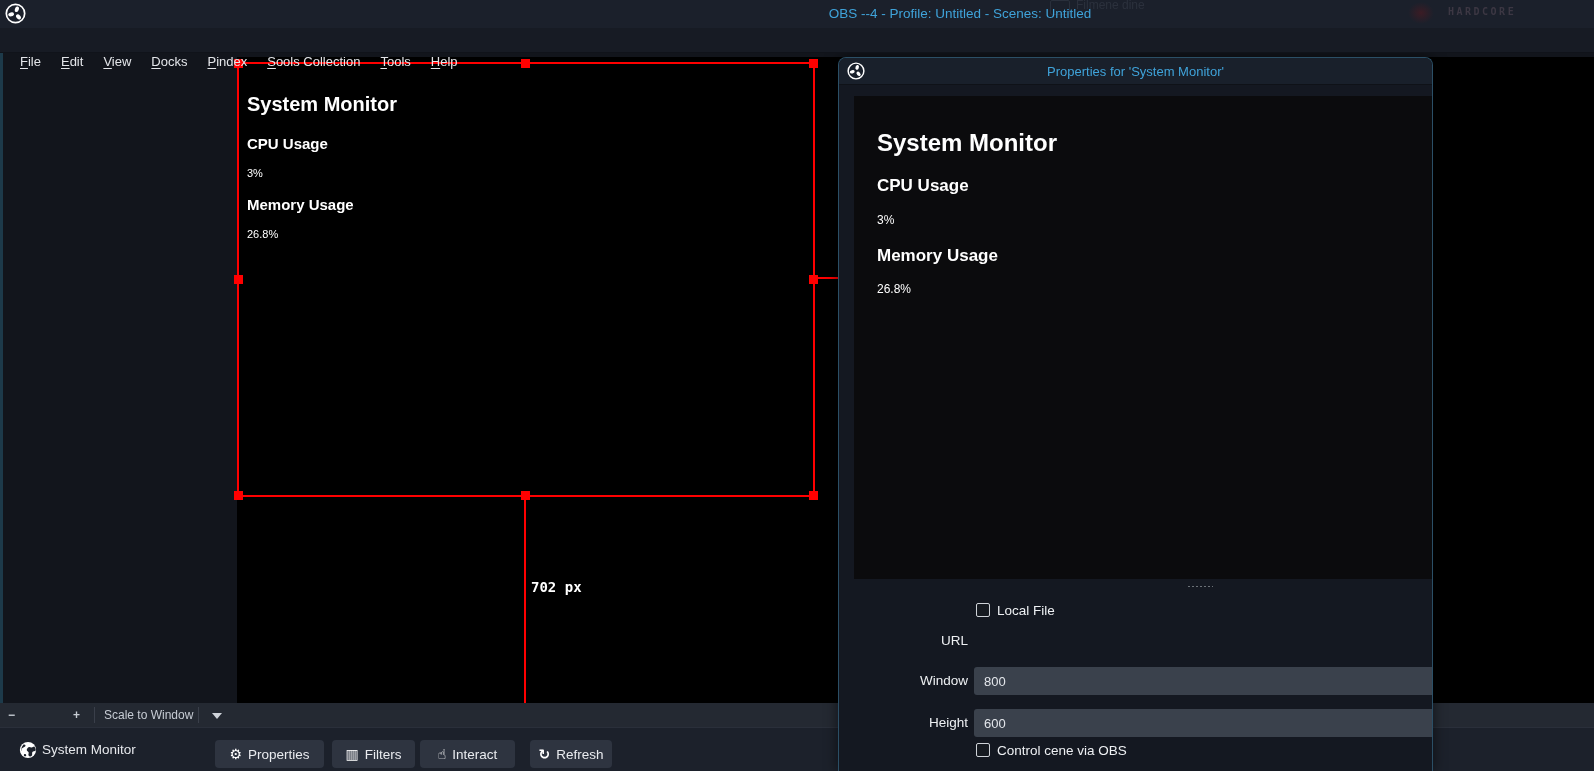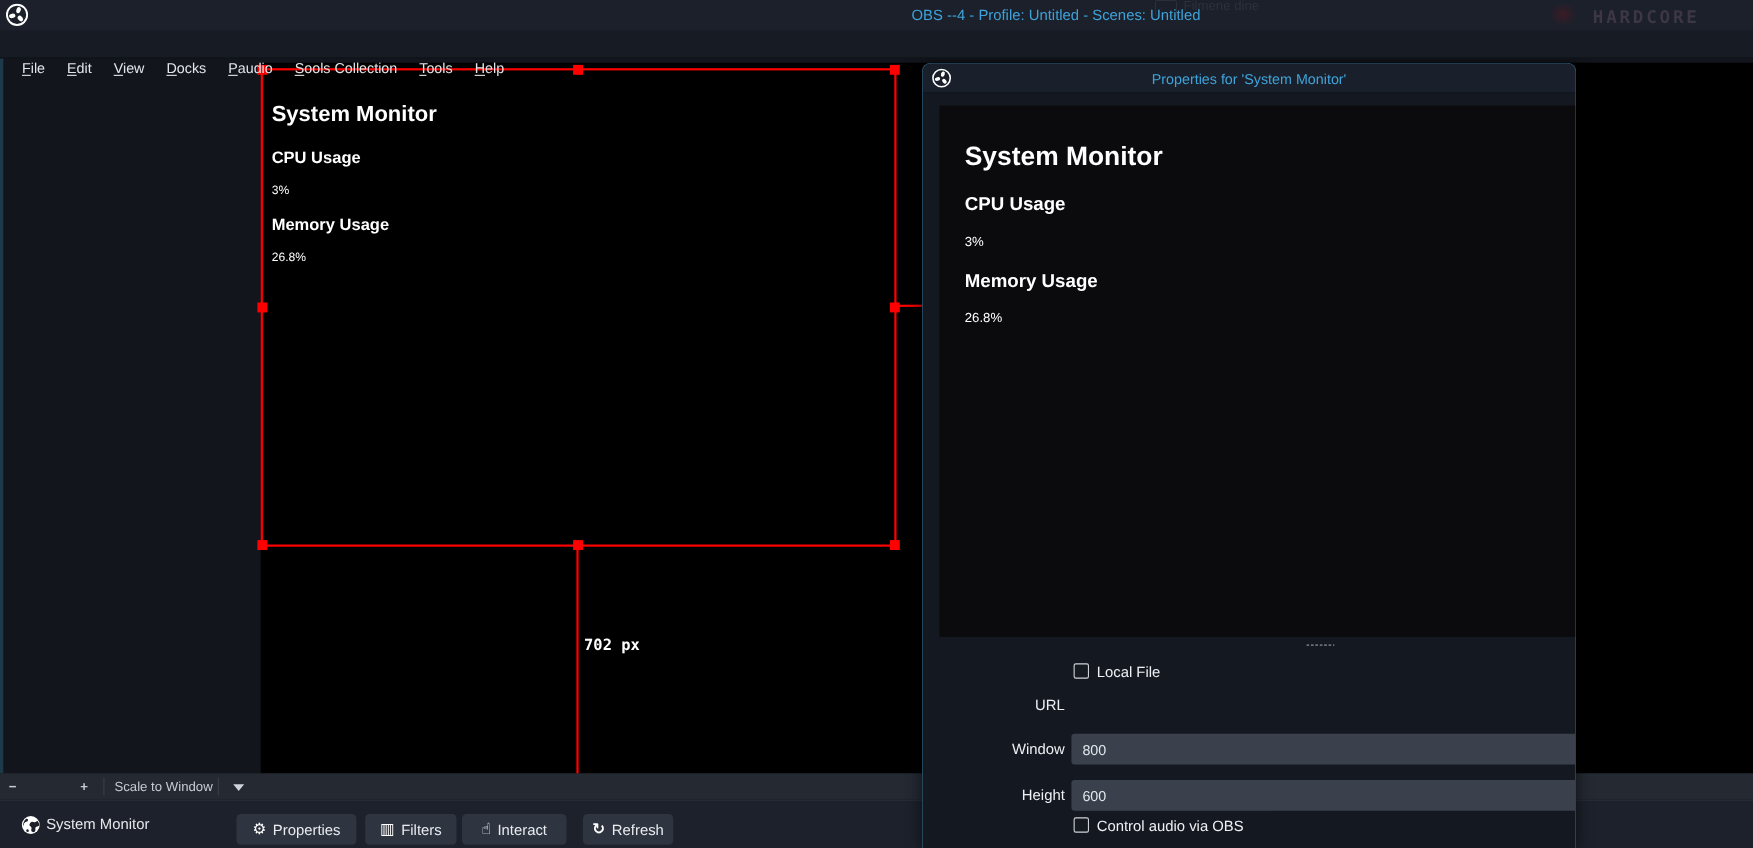--- a/index.html
+++ b/index.html
@@ -8,21 +8,21 @@
   #screen { position:relative; width:1594px; height:771px; overflow:hidden; background:#12151c; }
 
   
   .titlebar { position:absolute; left:0; top:0; width:1594px; height:28px; background:#1b202b; z-index:6; }
   .titlebar .app-title { position:absolute; left:650px; top:0; width:620px; height:28px; line-height:28px;
                          text-align:center; color:#3fa3da; font-size:13.5px; }
   .obs-logo { position:absolute; left:5px; top:3px; }
   .ghost-file-text { position:absolute; left:1076px; top:-2px; color:rgba(190,200,220,0.10); font-size:12px; }
   .ghost-file-icon { position:absolute; left:1050px; top:0px; width:20px; height:15px;
                      border:1.5px solid rgba(190,200,220,0.09); border-radius:2px; }
-  .ghost-brand { position:absolute; left:1448px; top:6px; color:#3c3743; font-size:16px; font-weight:bold;
+  .ghost-brand { position:absolute; left:1448px; top:6px; color:#3c3743; font-size:10px; font-weight:bold;
                  letter-spacing:2.5px; font-family:"DejaVu Sans Mono", monospace; }
   .ghost-glow { position:absolute; left:1408px; top:2px; width:26px; height:22px;
                 background:radial-gradient(rgba(120,20,25,0.35), transparent 70%); }
 
   
   .menubar { position:absolute; left:0; top:28px; width:1594px; height:25px; background:#171b24;
              display:flex; align-items:center; padding-left:10px; z-index:6;
              border-bottom:1px solid #10131a; }
   .menu-item { color:#e3e5e9; font-size:13px; padding:0 10px; height:25px; line-height:24px;margin-top:45px; }
   .menu-item span.mn { text-decoration:underline; text-underline-offset:2px; }
@@ -113,21 +113,21 @@
     <div class="ghost-glow"></div>
     <span class="ghost-brand">HARDCORE</span>
     <span class="app-title">OBS --4 - Profile: Untitled - Scenes: Untitled</span>
   </div>
 
   <div class="menubar">
     <span class="menu-item"><span class="mn">F</span><span>ile</span></span>
     <span class="menu-item"><span class="mn">E</span><span>dit</span></span>
     <span class="menu-item"><span class="mn">V</span><span>iew</span></span>
     <span class="menu-item"><span class="mn">D</span><span>ocks</span></span>
-    <span class="menu-item"><span class="mn">P</span><span>audio</span></span>
+    <span class="menu-item"><span class="mn">P</span><span>index</span></span>
     <span class="menu-item"><span class="mn">S</span><span>ools Collection</span></span>
     <span class="menu-item"><span class="mn">T</span><span>ools</span></span>
     <span class="menu-item"><span class="mn">H</span><span>elp</span></span>
   </div>
 
   <div class="main">
     <div class="main-accent"></div>
 
     <div class="canvas">
 
@@ -244,18 +244,18 @@
     <div class="spinner" style="top:652px;">
       <div class="spin-cell up">
           <span class="chev up"></span>
         </div>
       <div class="spin-cell dn">
           <span class="chev dn"></span>
         </div>
     </div>
 
     <div class="cb" style="left:137px; top:685px;"></div>
-    <span class="cb-label" style="left:158px; top:685px;">Control audio via OBS</span>
+    <span class="cb-label" style="left:158px; top:685px;">Control cene via OBS</span>
 
     <div class="vscroll"></div>
   </div>
 
 </div>
 
 </body></html>

